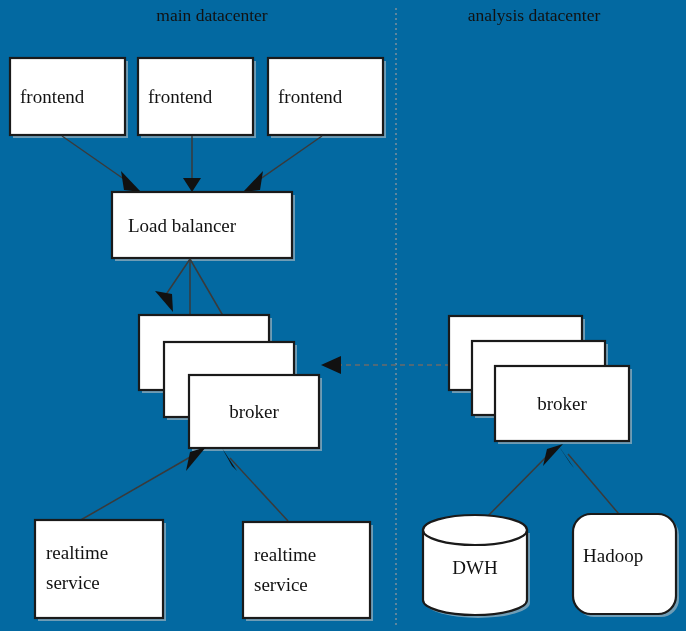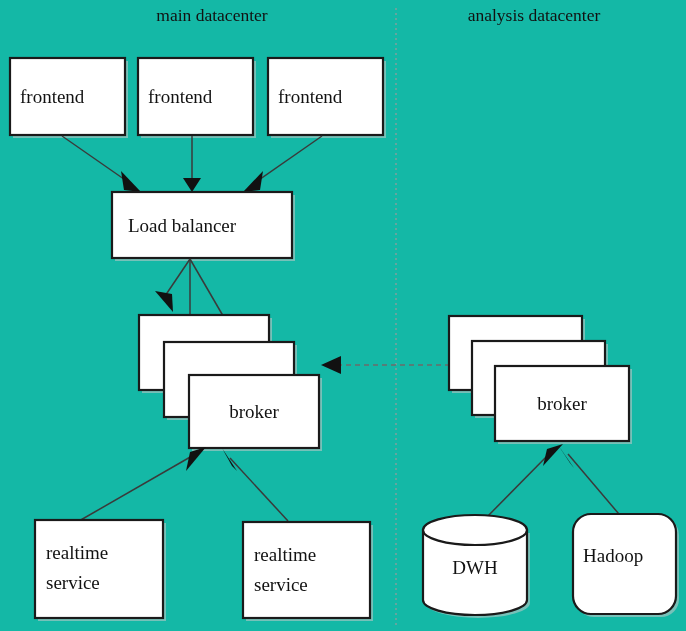--- a/index.html
+++ b/index.html
@@ -10,21 +10,21 @@
   body {
     width: 686px;
     height: 631px;
     overflow: hidden;
     font-family: "Liberation Serif", "DejaVu Serif", serif;
   }
   #diagram-root {
     position: relative;
     width: 686px;
     height: 631px;
-    background: #14b8a6;
+    background: #0369a1;
   }
   svg#diagram-svg {
     position: absolute;
     top: 0;
     left: 0;
     width: 686px;
     height: 631px;
     display: block;
   }
   .node-box {

